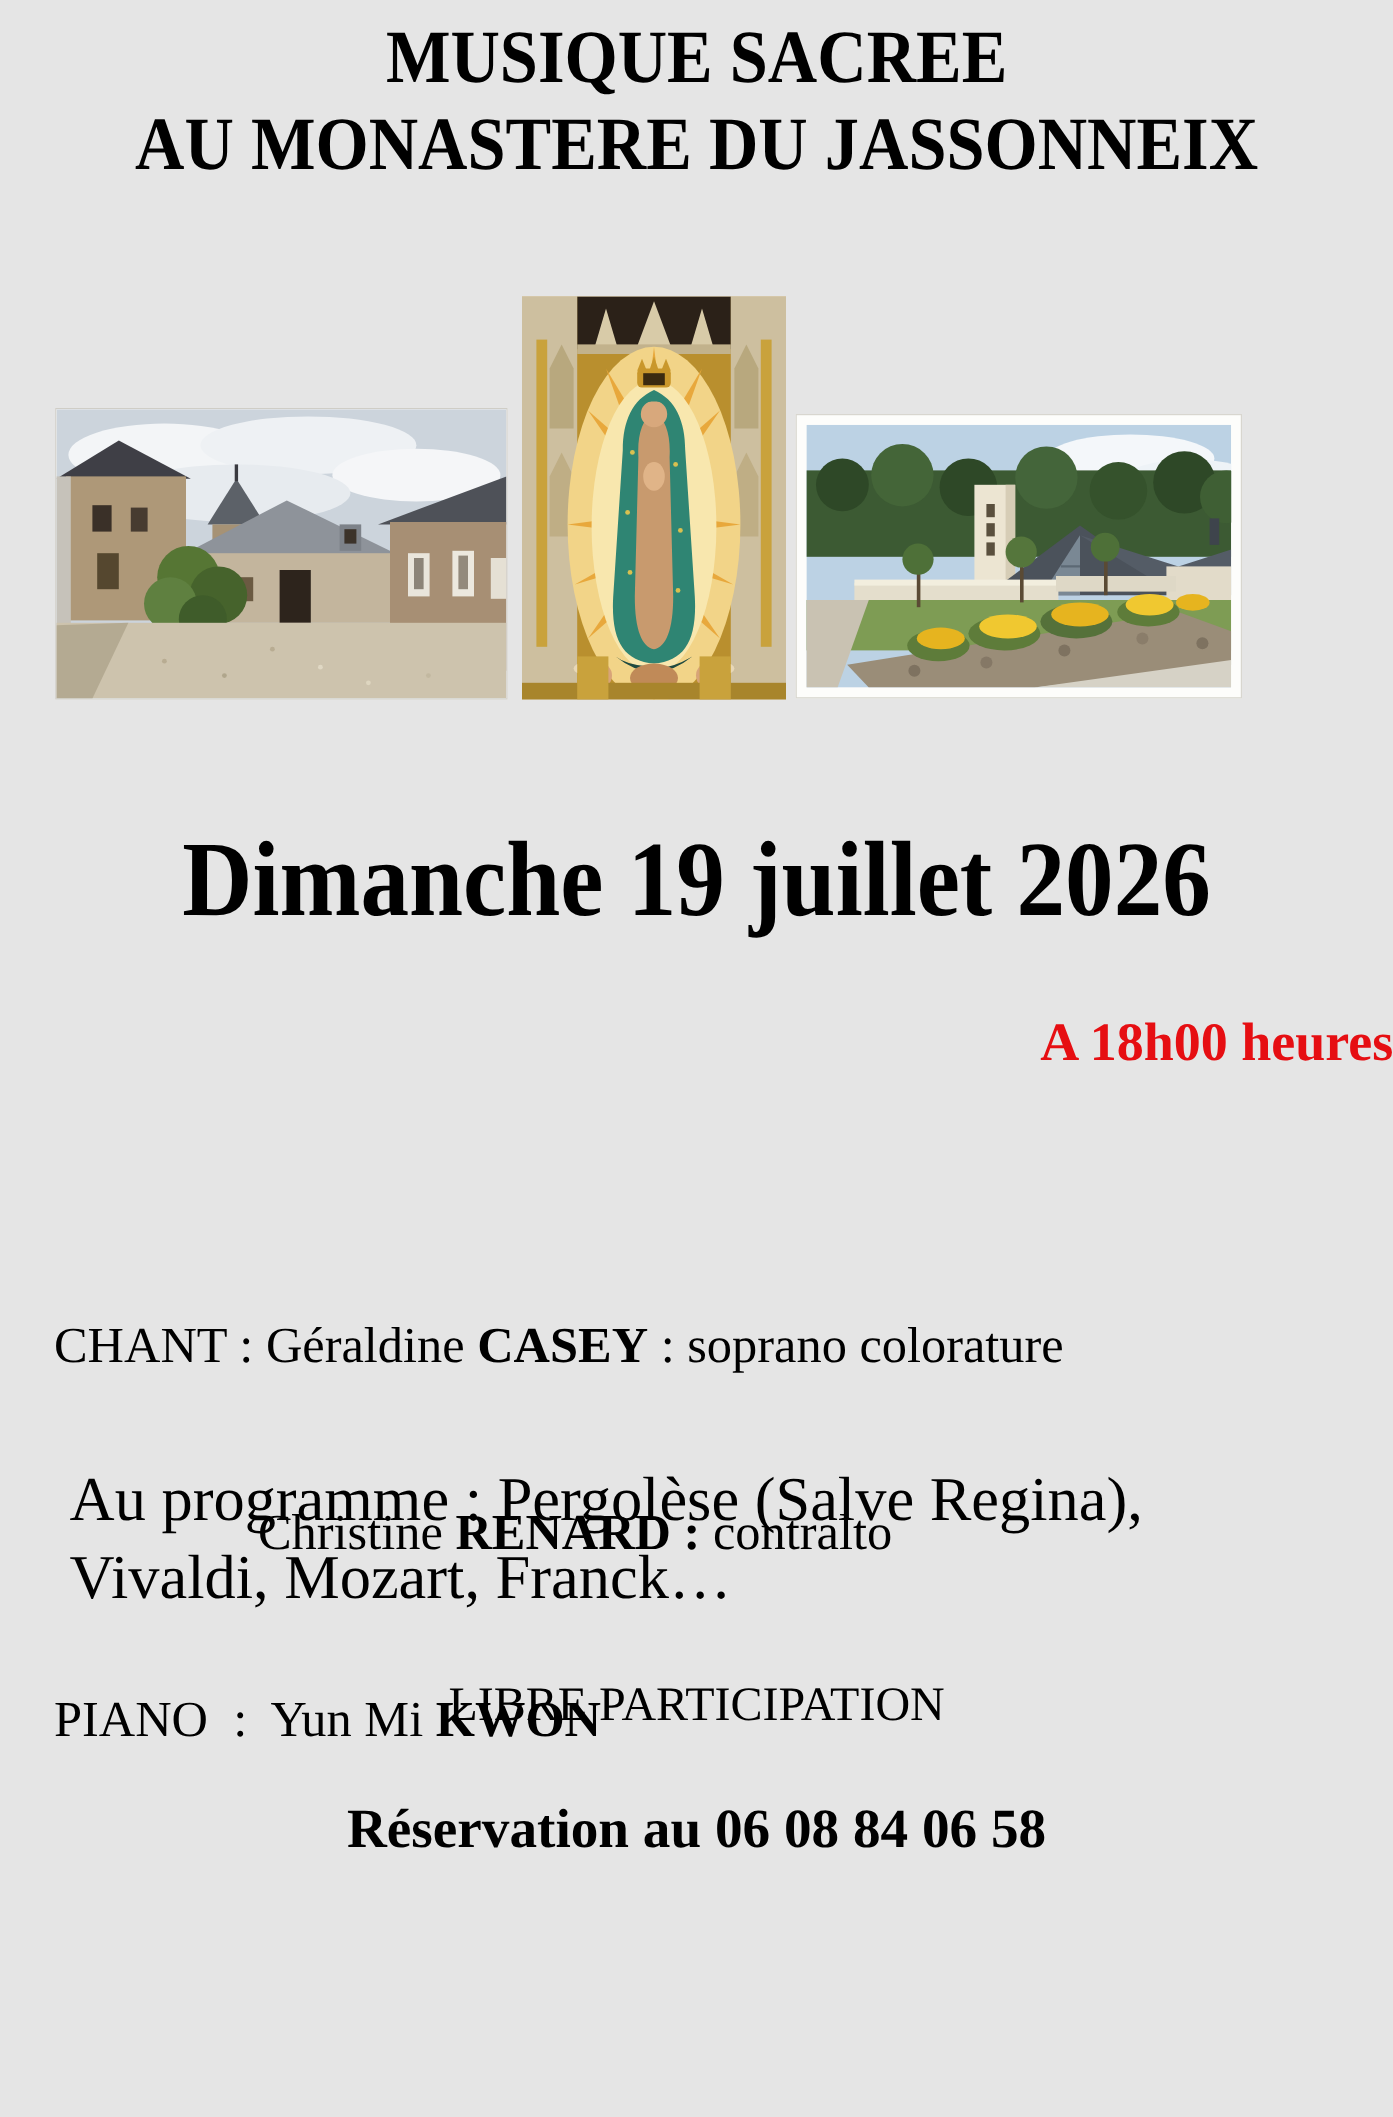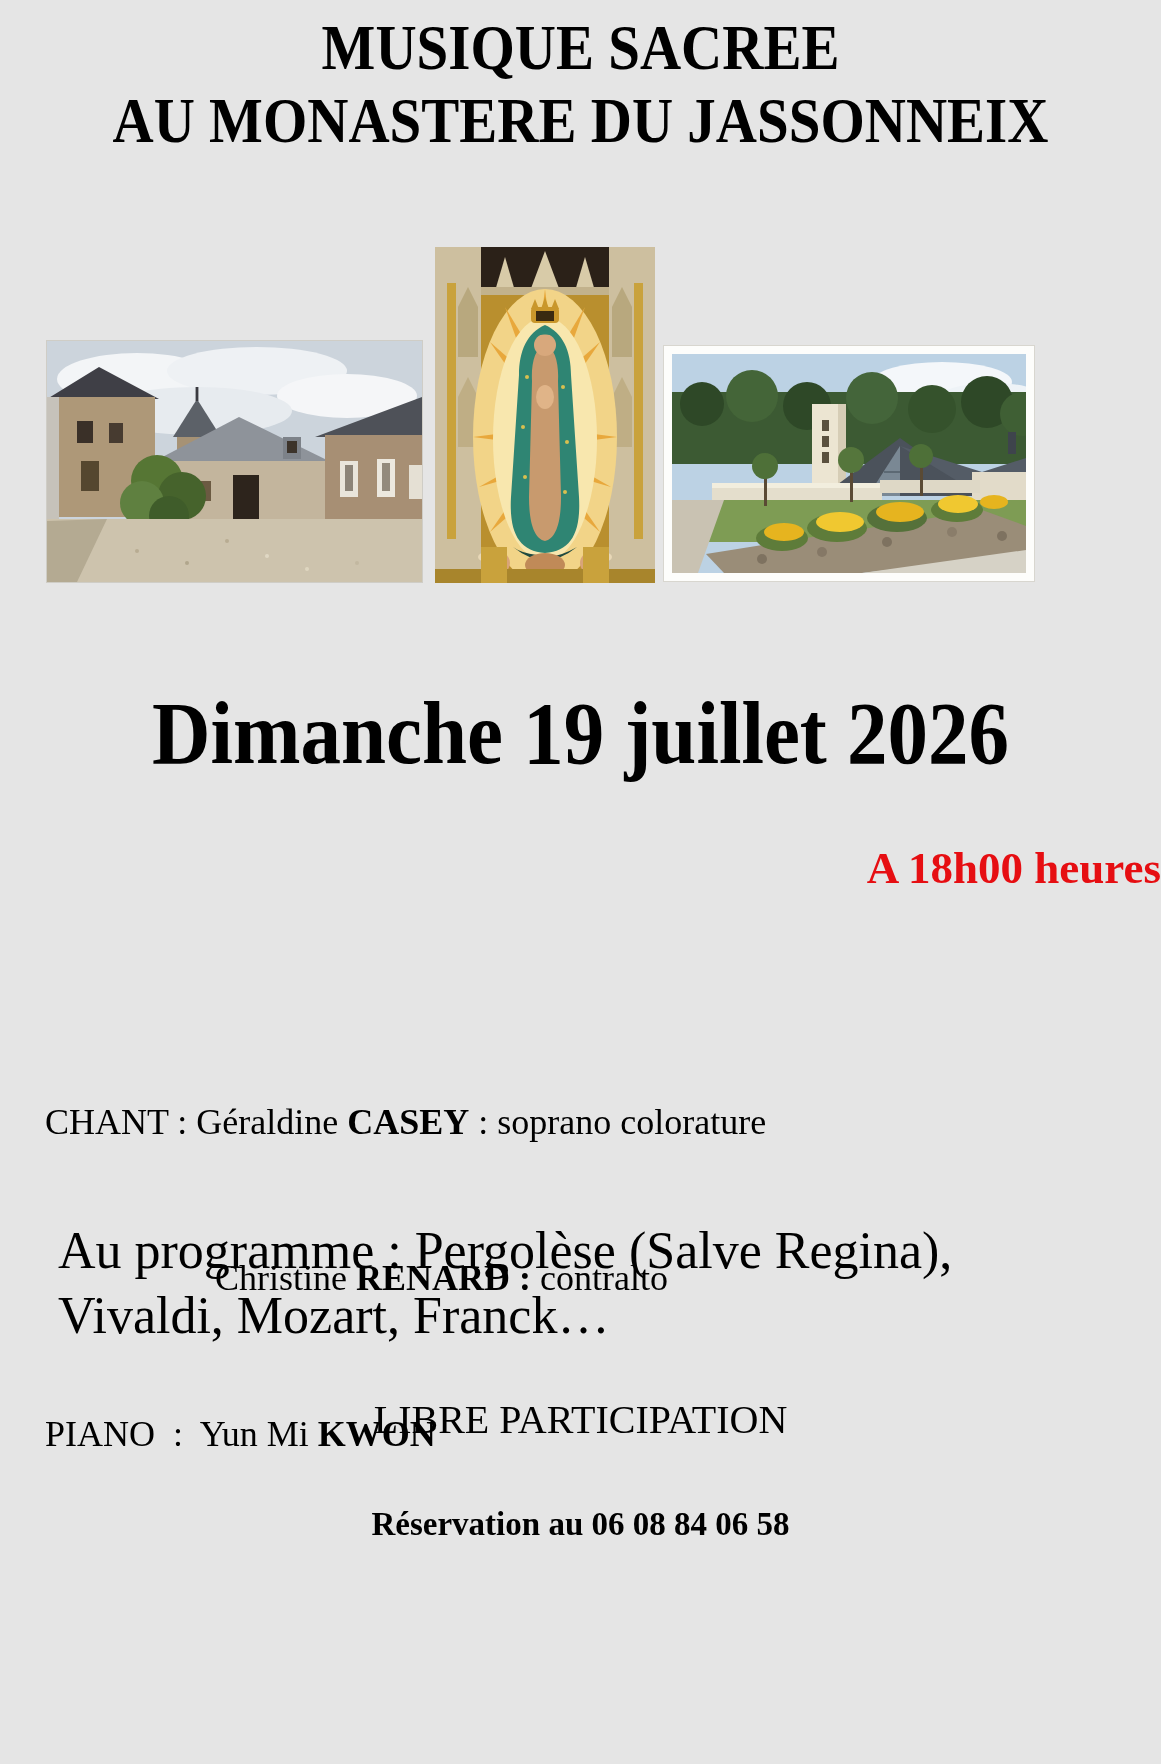--- a/index.html
+++ b/index.html
@@ -39,21 +39,21 @@
     text-align:right;
     font-weight:bold;
     font-size:45px;
     line-height:60px;
     color:var(--accent-red,#e60e12);
     white-space:nowrap;
   }
   
   .performers{
     left:45px;top:992px;right:20px;
-    font-size:36px;
+    font-size:42px;
     line-height:52px;
     white-space:pre-wrap;
   }
   .performers .indent{padding-left:170px;}
   .performers b{font-weight:bold;}
   
   .programme{
     left:42px;top:1218px;right:20px;
     font-size:52px;
     line-height:65px;
@@ -65,21 +65,21 @@
     text-align:center;
     font-weight:normal;
     font-size:40px;
     line-height:56px;
     white-space:nowrap;
   }
   .reservation{
     left:0;right:0;top:1496px;
     text-align:center;
     font-weight:bold;
-    font-size:33px;
+    font-size:46px;
     line-height:56px;
     white-space:nowrap;
   }
   
   .photo{display:block;}
   .photo svg{display:block;width:100%;height:100%;}
   .photo-left{
     left:46px;top:340px;width:377px;height:243px;
     box-sizing:border-box;border:1px solid #cfcdc6;background:#fff;
   }

